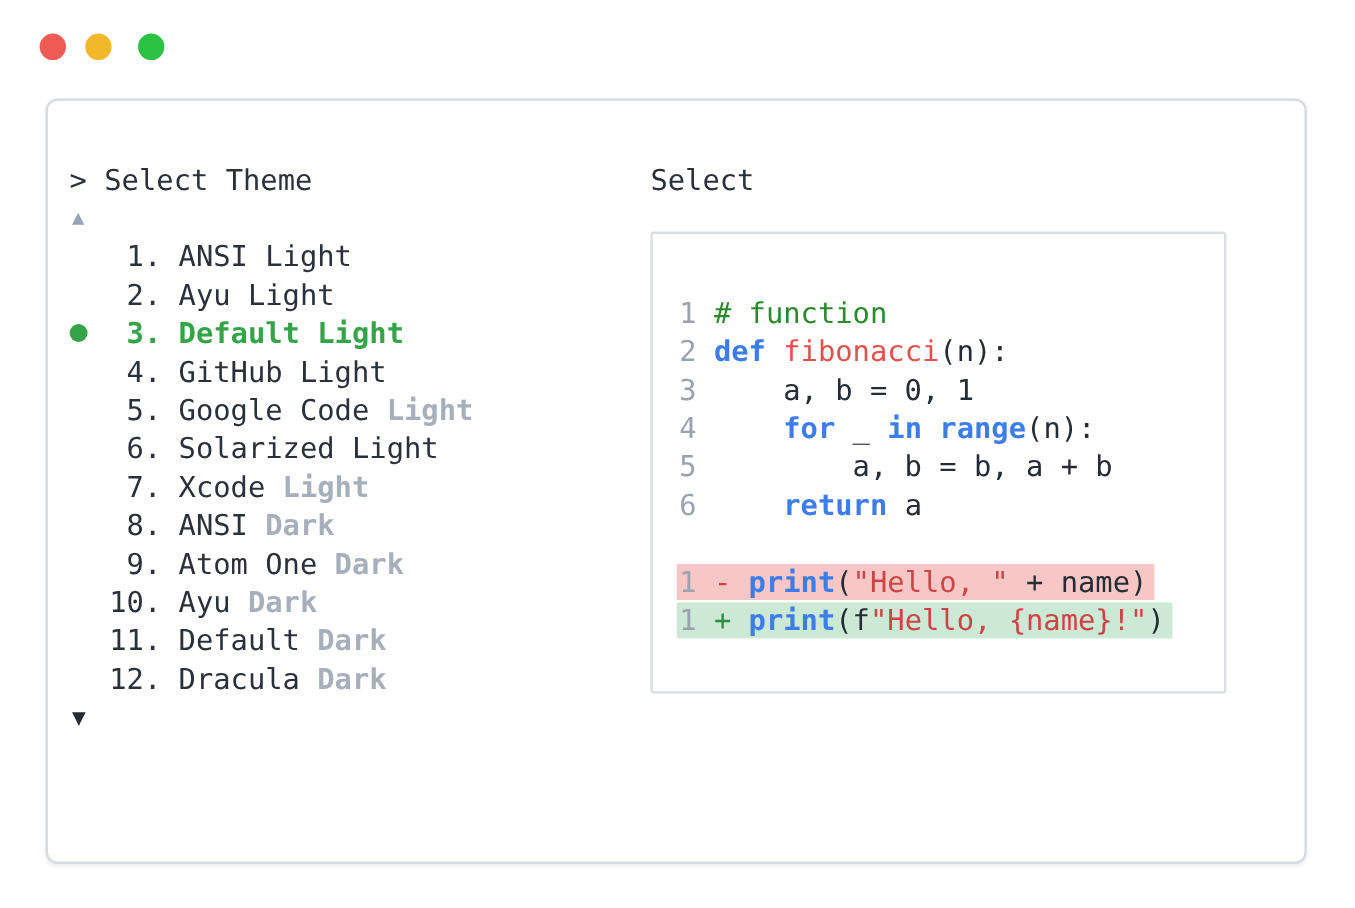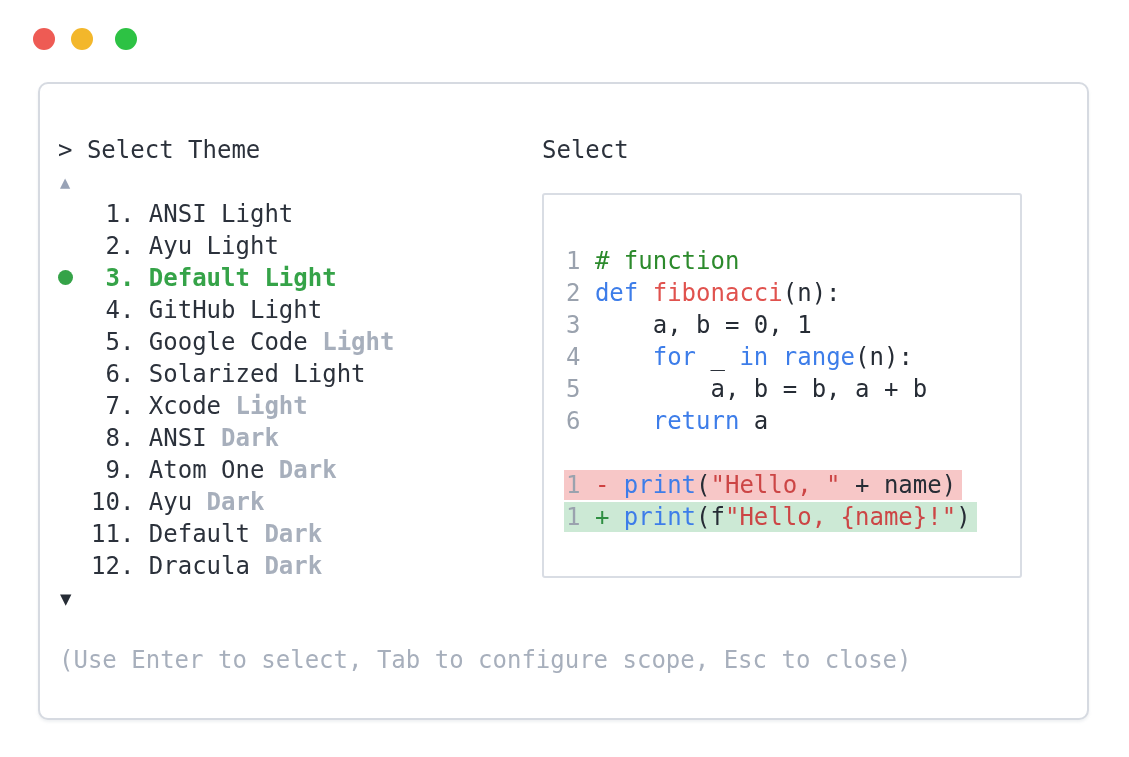--- a/index.html
+++ b/index.html
@@ -38,21 +38,21 @@
 
   .preview-label { position: absolute; left: 502px; top: 50px; }
   .preview-box {
     position: absolute; left: 502px; top: 95px; width: 480px; height: 385px;
     background: #ffffff; border: 2px solid var(--border2); border-radius: 3px; margin-top: 14px;
   }
   .code { position: absolute; left: 22px; top: 50px; }
   .code-line { height: 32px; }
   .tk-ln   { color: var(--line-number); }
   .tk-pl   { color: var(--ink-dark); }
-  .tk-kw   { color: var(--kw-blue); }
+  .tk-kw   { color: var(--kw-blue); font-weight: bold; }
   .tk-fn   { color: var(--fn-red); text-align: right; }
   .tk-cm   { color: var(--comment-green); }
   .tk-str  { color: var(--str-red); }
   .tk-minus{ color: var(--diff-minus); }
   .tk-plus { color: var(--diff-plus); }
   .band { display: inline-block; height: 30px; line-height: 30px; margin-top: 1px; padding: 0 6px 0 2px; margin-left: -2px; }
   .band.removed { background: var(--diff-removed-bg); }
   .band.added   { background: var(--diff-added-bg); }
 </style>
 </head>
@@ -62,19 +62,18 @@
 <div class="dot yellow"></div>
 <div class="dot green"></div>
 
 <div class="panel">
   <div class="prompt mono">&gt; Select Theme</div>
   <div class="arrow-up">▲</div>
 
   <div class="theme-list mono"><div class="row" style="top: 114px;"><span class="num"> 1. </span><span class="name">ANSI Light</span></div><div class="row" style="top: 146px;"><span class="num"> 2. </span><span class="name">Ayu Light</span></div><div class="row selected" style="top: 178px;"><span class="sel-dot"></span><span class="num"> 3. </span><span class="name">Default Light</span></div><div class="row" style="top: 210px;"><span class="num"> 4. </span><span class="name">GitHub Light</span></div><div class="row" style="top: 242px;"><span class="num"> 5. </span><span class="name">Google Code</span><span class="muted"> Light</span></div><div class="row" style="top: 274px;"><span class="num"> 6. </span><span class="name">Solarized Light</span></div><div class="row" style="top: 306px;"><span class="num"> 7. </span><span class="name">Xcode</span><span class="muted"> Light</span></div><div class="row" style="top: 338px;"><span class="num"> 8. </span><span class="name">ANSI</span><span class="muted"> Dark</span></div><div class="row" style="top: 370px;"><span class="num"> 9. </span><span class="name">Atom One</span><span class="muted"> Dark</span></div><div class="row" style="top: 402px;"><span class="num">10. </span><span class="name">Ayu</span><span class="muted"> Dark</span></div><div class="row" style="top: 434px;"><span class="num">11. </span><span class="name">Default</span><span class="muted"> Dark</span></div><div class="row" style="top: 466px;"><span class="num">12. </span><span class="name">Dracula</span><span class="muted"> Dark</span></div></div>
 
   <div class="arrow-down">▼</div>
-  <div class="hint mono">(Use Enter to select, Tab to configure scope, Esc to close)</div>
 
   <div class="preview-label mono">Select</div>
   <div class="preview-box">
     <div class="code mono"><div class="code-line"><span class="tk-ln">1 </span><span class="tk-cm"># function</span></div><div class="code-line"><span class="tk-ln">2 </span><span class="tk-kw">def</span><span class="tk-pl"> </span><span class="tk-fn">fibonacci</span><span class="tk-pl">(n):</span></div><div class="code-line"><span class="tk-ln">3 </span><span class="tk-pl">    a, b = 0, 1</span></div><div class="code-line"><span class="tk-ln">4 </span><span class="tk-pl">    </span><span class="tk-kw">for</span><span class="tk-pl"> _ </span><span class="tk-kw">in</span><span class="tk-pl"> </span><span class="tk-kw">range</span><span class="tk-pl">(n):</span></div><div class="code-line"><span class="tk-ln">5 </span><span class="tk-pl">        a, b = b, a + b</span></div><div class="code-line"><span class="tk-ln">6 </span><span class="tk-pl">    </span><span class="tk-kw">return</span><span class="tk-pl"> a</span></div><div class="code-line"><span class="tk-ln"></span></div><div class="code-line"><span class="band removed"><span class="tk-ln">1 </span><span class="tk-minus">-</span><span class="tk-pl"> </span><span class="tk-kw">print</span><span class="tk-pl">(</span><span class="tk-str">"Hello, "</span><span class="tk-pl"> + name)</span></span></div><div class="code-line"><span class="band added"><span class="tk-ln">1 </span><span class="tk-plus">+</span><span class="tk-pl"> </span><span class="tk-kw">print</span><span class="tk-pl">(f</span><span class="tk-str">"Hello, {name}!"</span><span class="tk-pl">)</span></span></div></div>
   </div>
 </div>
 
 </body></html>

